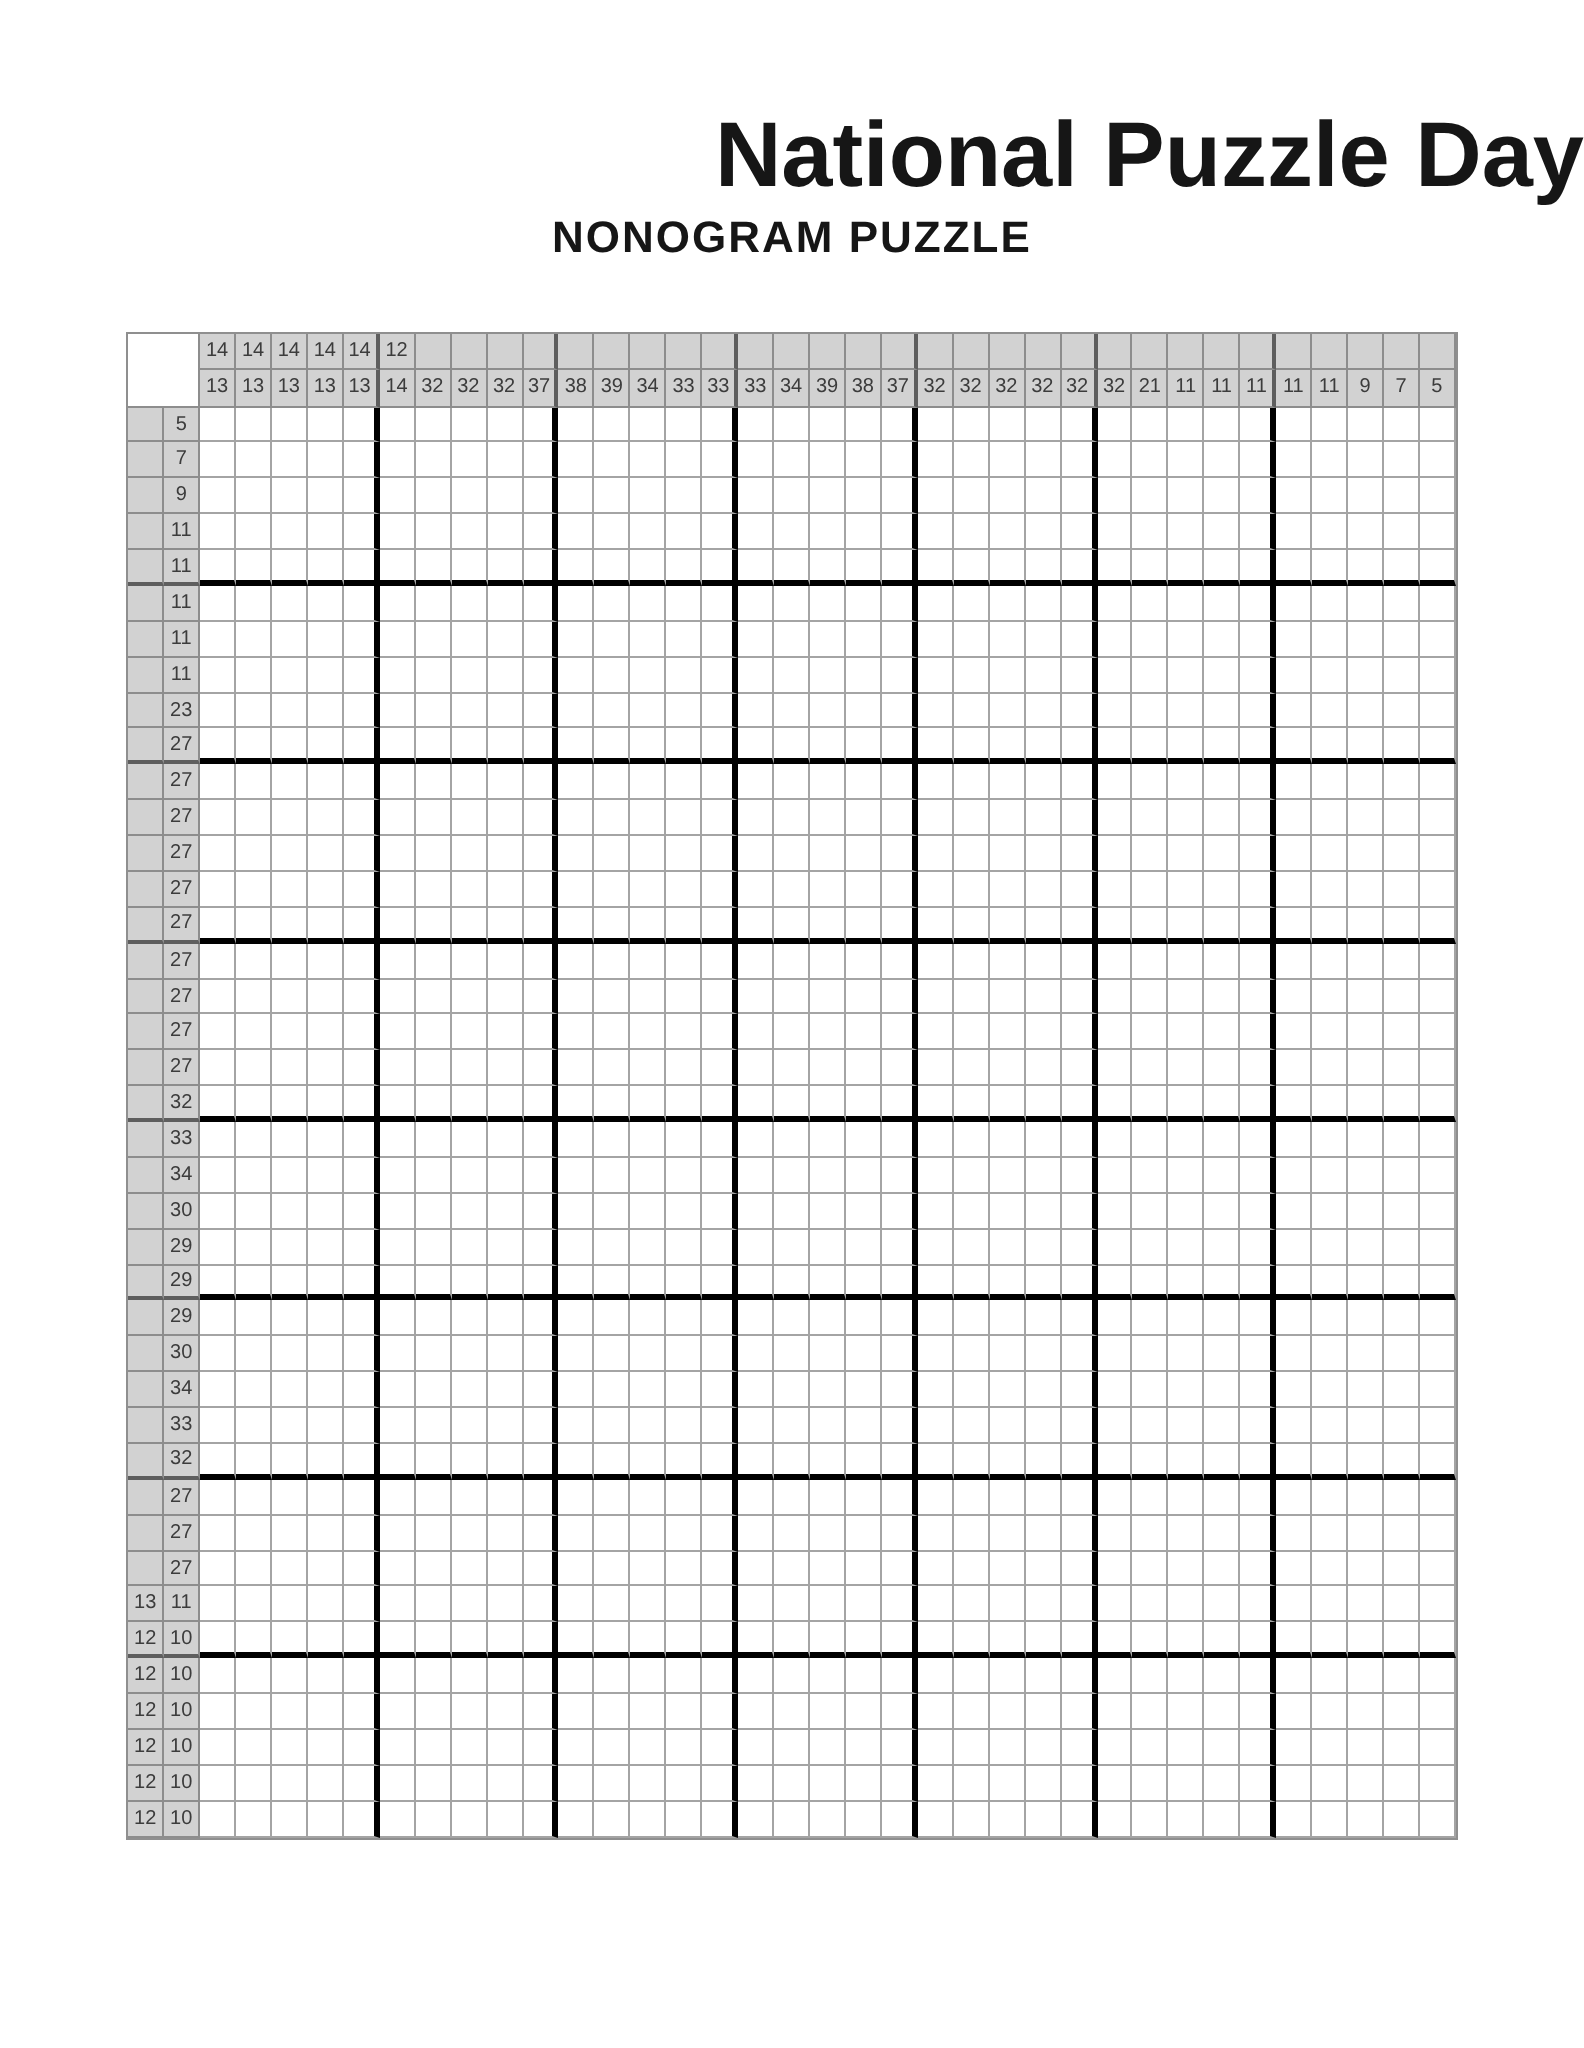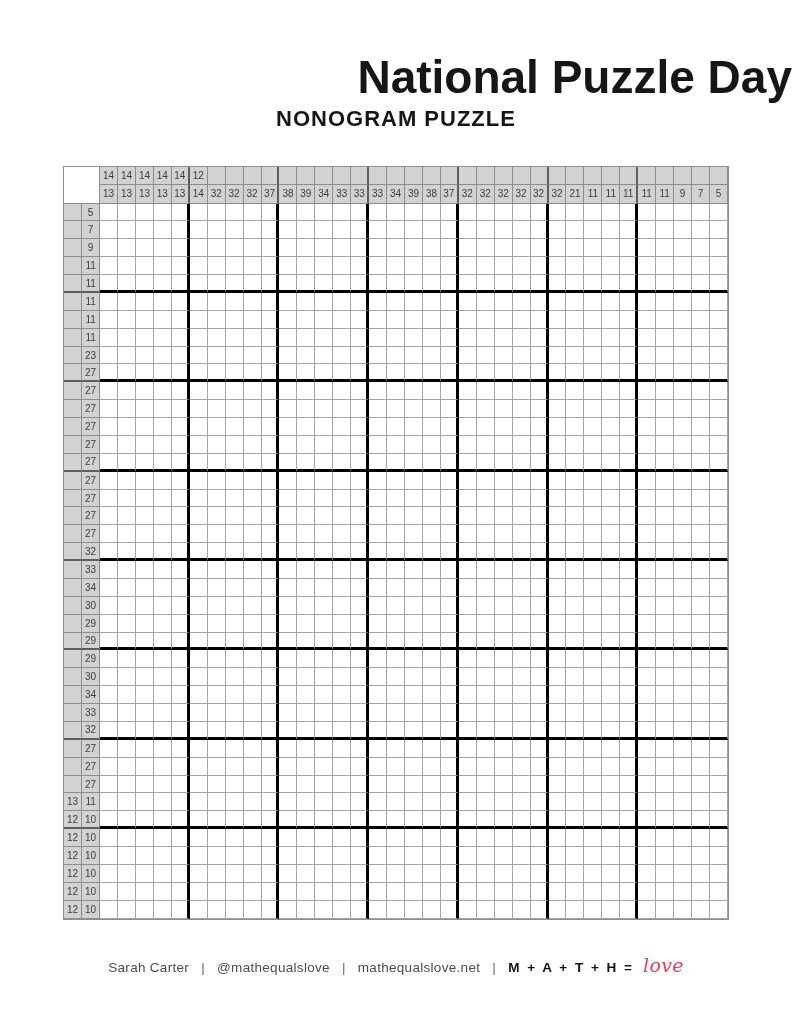--- a/index.html
+++ b/index.html
@@ -1639,23 +1639,13 @@
       <div class="cell" style="grid-area: 42 / 30;"></div>
       <div class="cell" style="grid-area: 42 / 31;"></div>
       <div class="cell vb" style="grid-area: 42 / 32;"></div>
       <div class="cell" style="grid-area: 42 / 33;"></div>
       <div class="cell" style="grid-area: 42 / 34;"></div>
       <div class="cell" style="grid-area: 42 / 35;"></div>
       <div class="cell" style="grid-area: 42 / 36;"></div>
       <div class="cell" style="grid-area: 42 / 37;"></div>
     </div>
 
-  <div class="footer">
-    <span>Sarah Carter</span>
-    <span class="sep">|</span>
-    <span>@mathequalslove</span>
-    <span class="sep">|</span>
-    <span>mathequalslove.net</span>
-    <span class="sep">|</span>
-    <span class="brand-math">M + A + T + H =</span>
-    <span class="brand-love">love</span>
-  </div>
 </div>
 
 </body></html>

